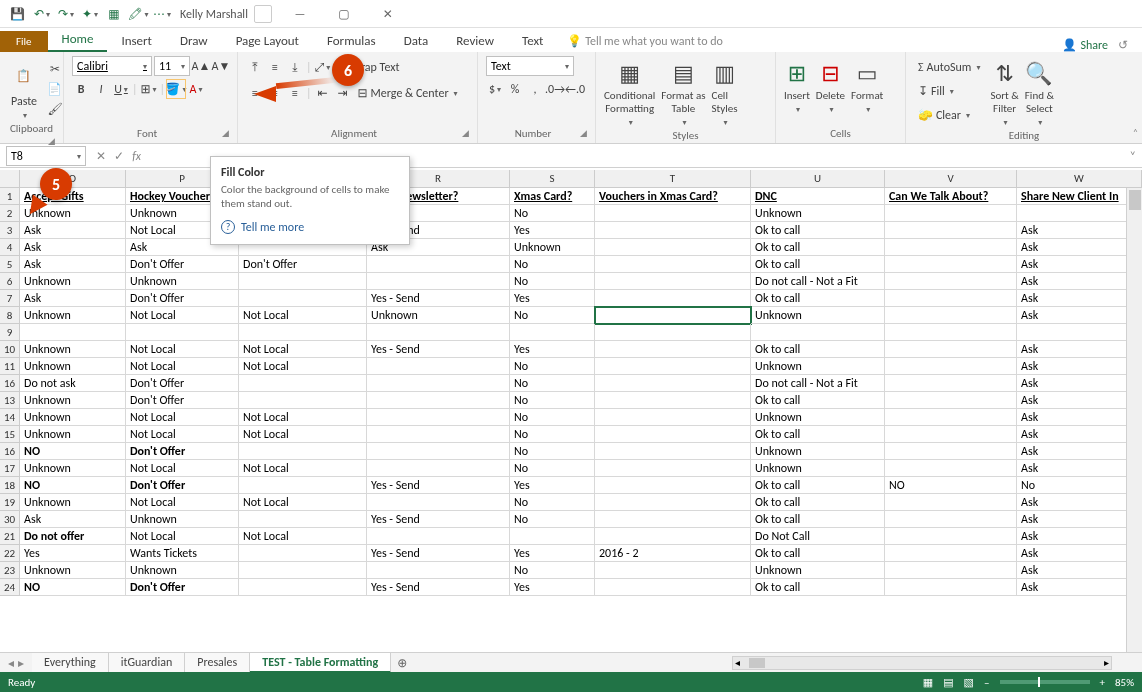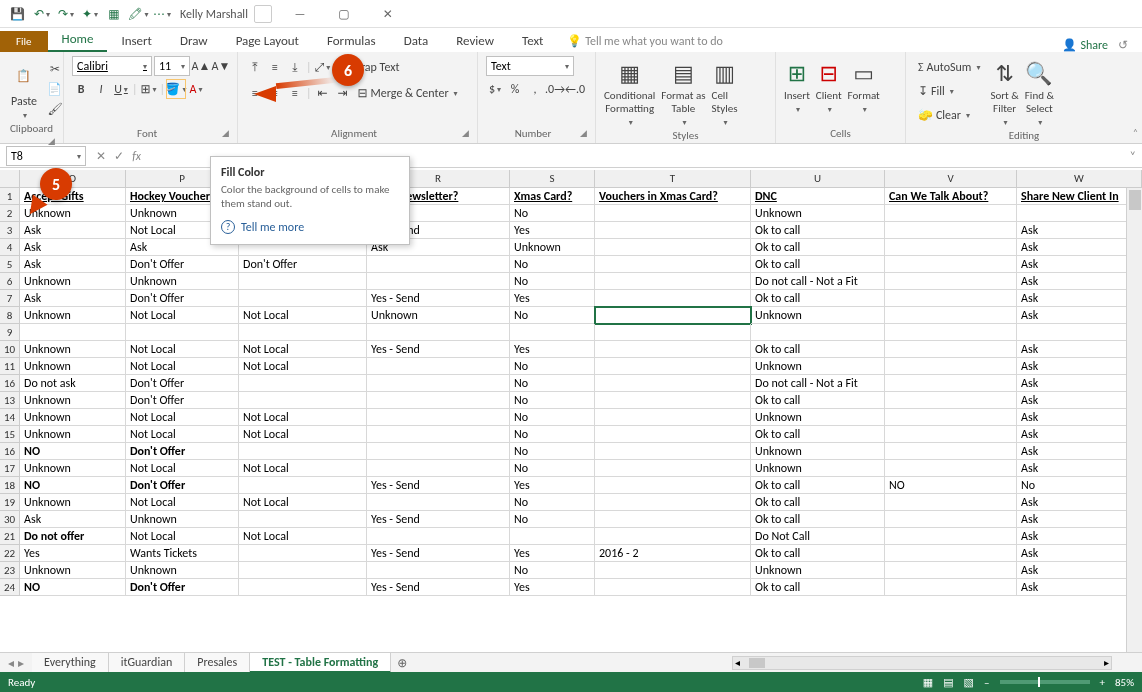--- a/index.html
+++ b/index.html
@@ -254,21 +254,21 @@
 
   <div class="group" style="width:130px;">
     <div class="group-body">
       <div class="med-btn">
           <span style="font-size:22px;color:#217346;">⊞</span>
           <span>Insert</span>
           <span class="dd">▾</span>
         </div>
       <div class="med-btn">
           <span style="font-size:22px;color:#c00;">⊟</span>
-          <span>Client</span>
+          <span>Delete</span>
           <span class="dd">▾</span>
         </div>
       <div class="med-btn">
           <span style="font-size:22px;">▭</span>
           <span>Format</span>
           <span class="dd">▾</span>
         </div>
     </div>
     <div class="group-label">Cells</div>
   </div>

